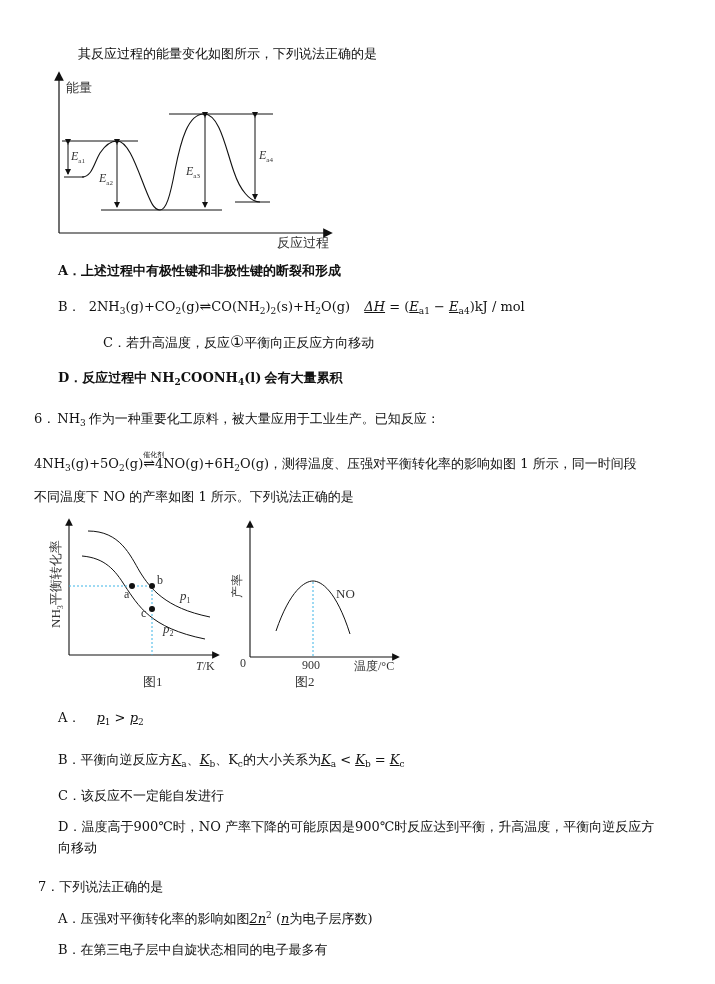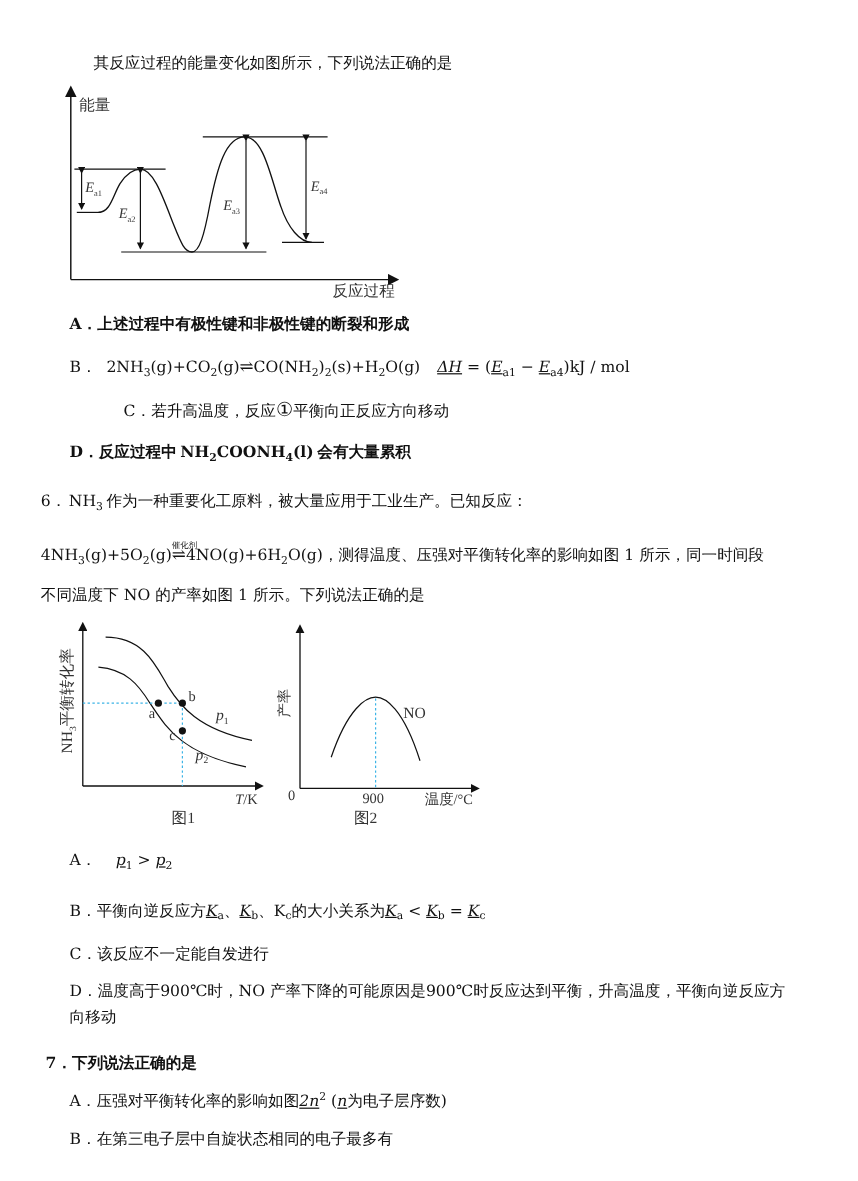--- a/index.html
+++ b/index.html
@@ -123,21 +123,21 @@
   <span>B．</span><span>平衡向逆反应方</span><span class="it">K</span><sub>a</sub><span>、</span><span class="it">K</span><sub>b</sub><span>、</span><span>K</span><sub>c</sub><span>的大小关系为</span><span class="it">K</span><sub>a</sub><span> &lt; </span><span class="it">K</span><sub>b</sub><span> = </span><span class="it">K</span><sub>c</sub>
 </div>
 <div class="line" style="left:58px; top:787px;">
   <span>C．</span><span>该反应不一定能自发进行</span>
 </div>
 <div class="line" style="left:58px; top:818px;">
   <span>D．</span><span>温度高于900℃时，NO 产率下降的可能原因是900℃时反应达到平衡，升高温度，平衡向逆反应方</span>
 </div>
 <div class="line" style="left:58px; top:840px;font-family:Liberation Mono, monospace;">向移动</div>
 
-<div class="line" style="left:38px; top:878px;font-weight:bold;">
+<div class="line" style="left:38px; top:878px;">
   <span>7．</span><span>下列说法正确的是</span>
 </div>
 <div class="line" style="left:58px; top:910px;">
   <span>A．</span><span>压强对平衡转化率的影响如图</span><span class="it">2n</span><sup>2</sup><span> (</span><span class="it">n</span><span>为电子层序数)</span>
 </div>
 <div class="line" style="left:58px; top:941px;text-align:center;">
   <span>B．</span><span>在第三电子层中自旋状态相同的电子最多有</span>
 </div>
 
 </body></html>

